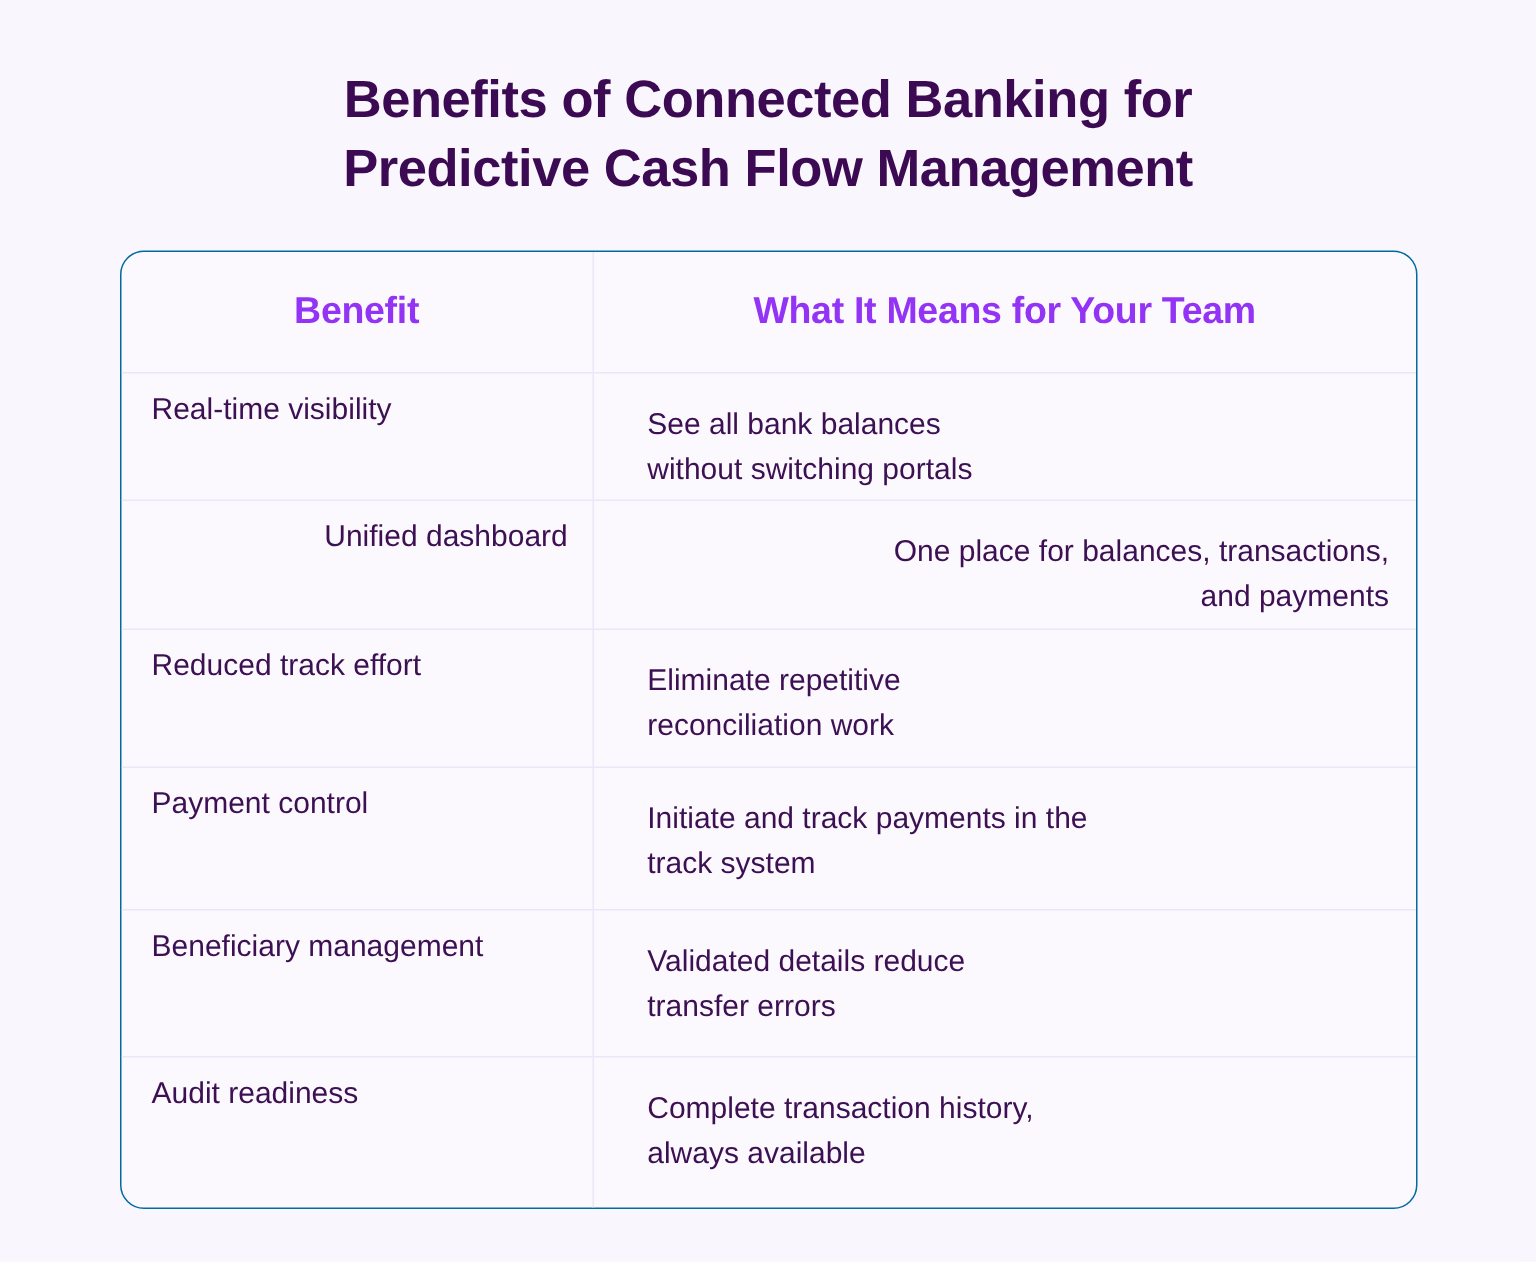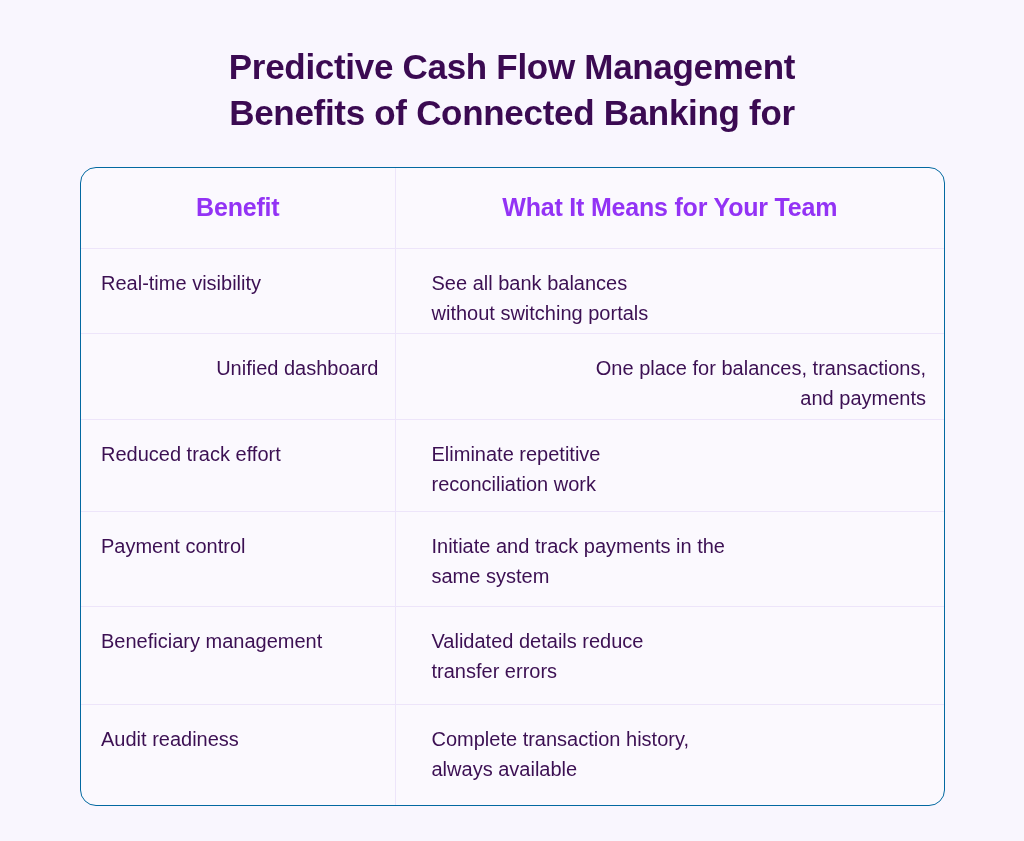--- a/index.html
+++ b/index.html
@@ -88,21 +88,21 @@
     padding: 0;
   }
 
   tbody tr:last-child td {
     border-bottom: none;
     margin-top: 32px;
   }
 
   td.cell-benefit {
     border-right: 1px solid #EDE5FA;
-    padding: 19px 16px 0 20px;
+    padding: 9px 16px 0 20px;
   }
 
   td.cell-meaning {
     padding: 19px 18px 0 36px;
   }
 
   .cell-line {
     display: block;
     white-space: pre;
   }
@@ -114,22 +114,22 @@
   tr.row-3 td { height: 95px; }
   tr.row-4 td { height: 98px; }
   tr.row-5 td { height: 103px; }
 </style>
 </head>
 <body>
 
 <div class="page">
 
   <div class="title-block">
+    <span class="title-line">Benefits of Connected Banking for</span>
     <span class="title-line">Predictive Cash Flow Management</span>
-    <span class="title-line">Benefits of Connected Banking for</span>
   </div>
 
   <div class="table-card">
     <table class="benefits">
       <colgroup>
         <col class="col-benefit">
         <col class="col-meaning">
       </colgroup>
       <thead>
         <tr>
@@ -160,21 +160,21 @@
           <td class="cell-meaning">
             <span class="cell-line">Eliminate repetitive</span>
             <span class="cell-line">reconciliation work</span>
           </td>
         </tr>
 
         <tr class="row-3">
           <td class="cell-benefit">Payment control</td>
           <td class="cell-meaning">
             <span class="cell-line">Initiate and track payments in the</span>
-            <span class="cell-line">same system</span>
+            <span class="cell-line">track system</span>
           </td>
         </tr>
 
         <tr class="row-4">
           <td class="cell-benefit">Beneficiary management</td>
           <td class="cell-meaning">
             <span class="cell-line">Validated details reduce</span>
             <span class="cell-line">transfer errors</span>
           </td>
         </tr>

